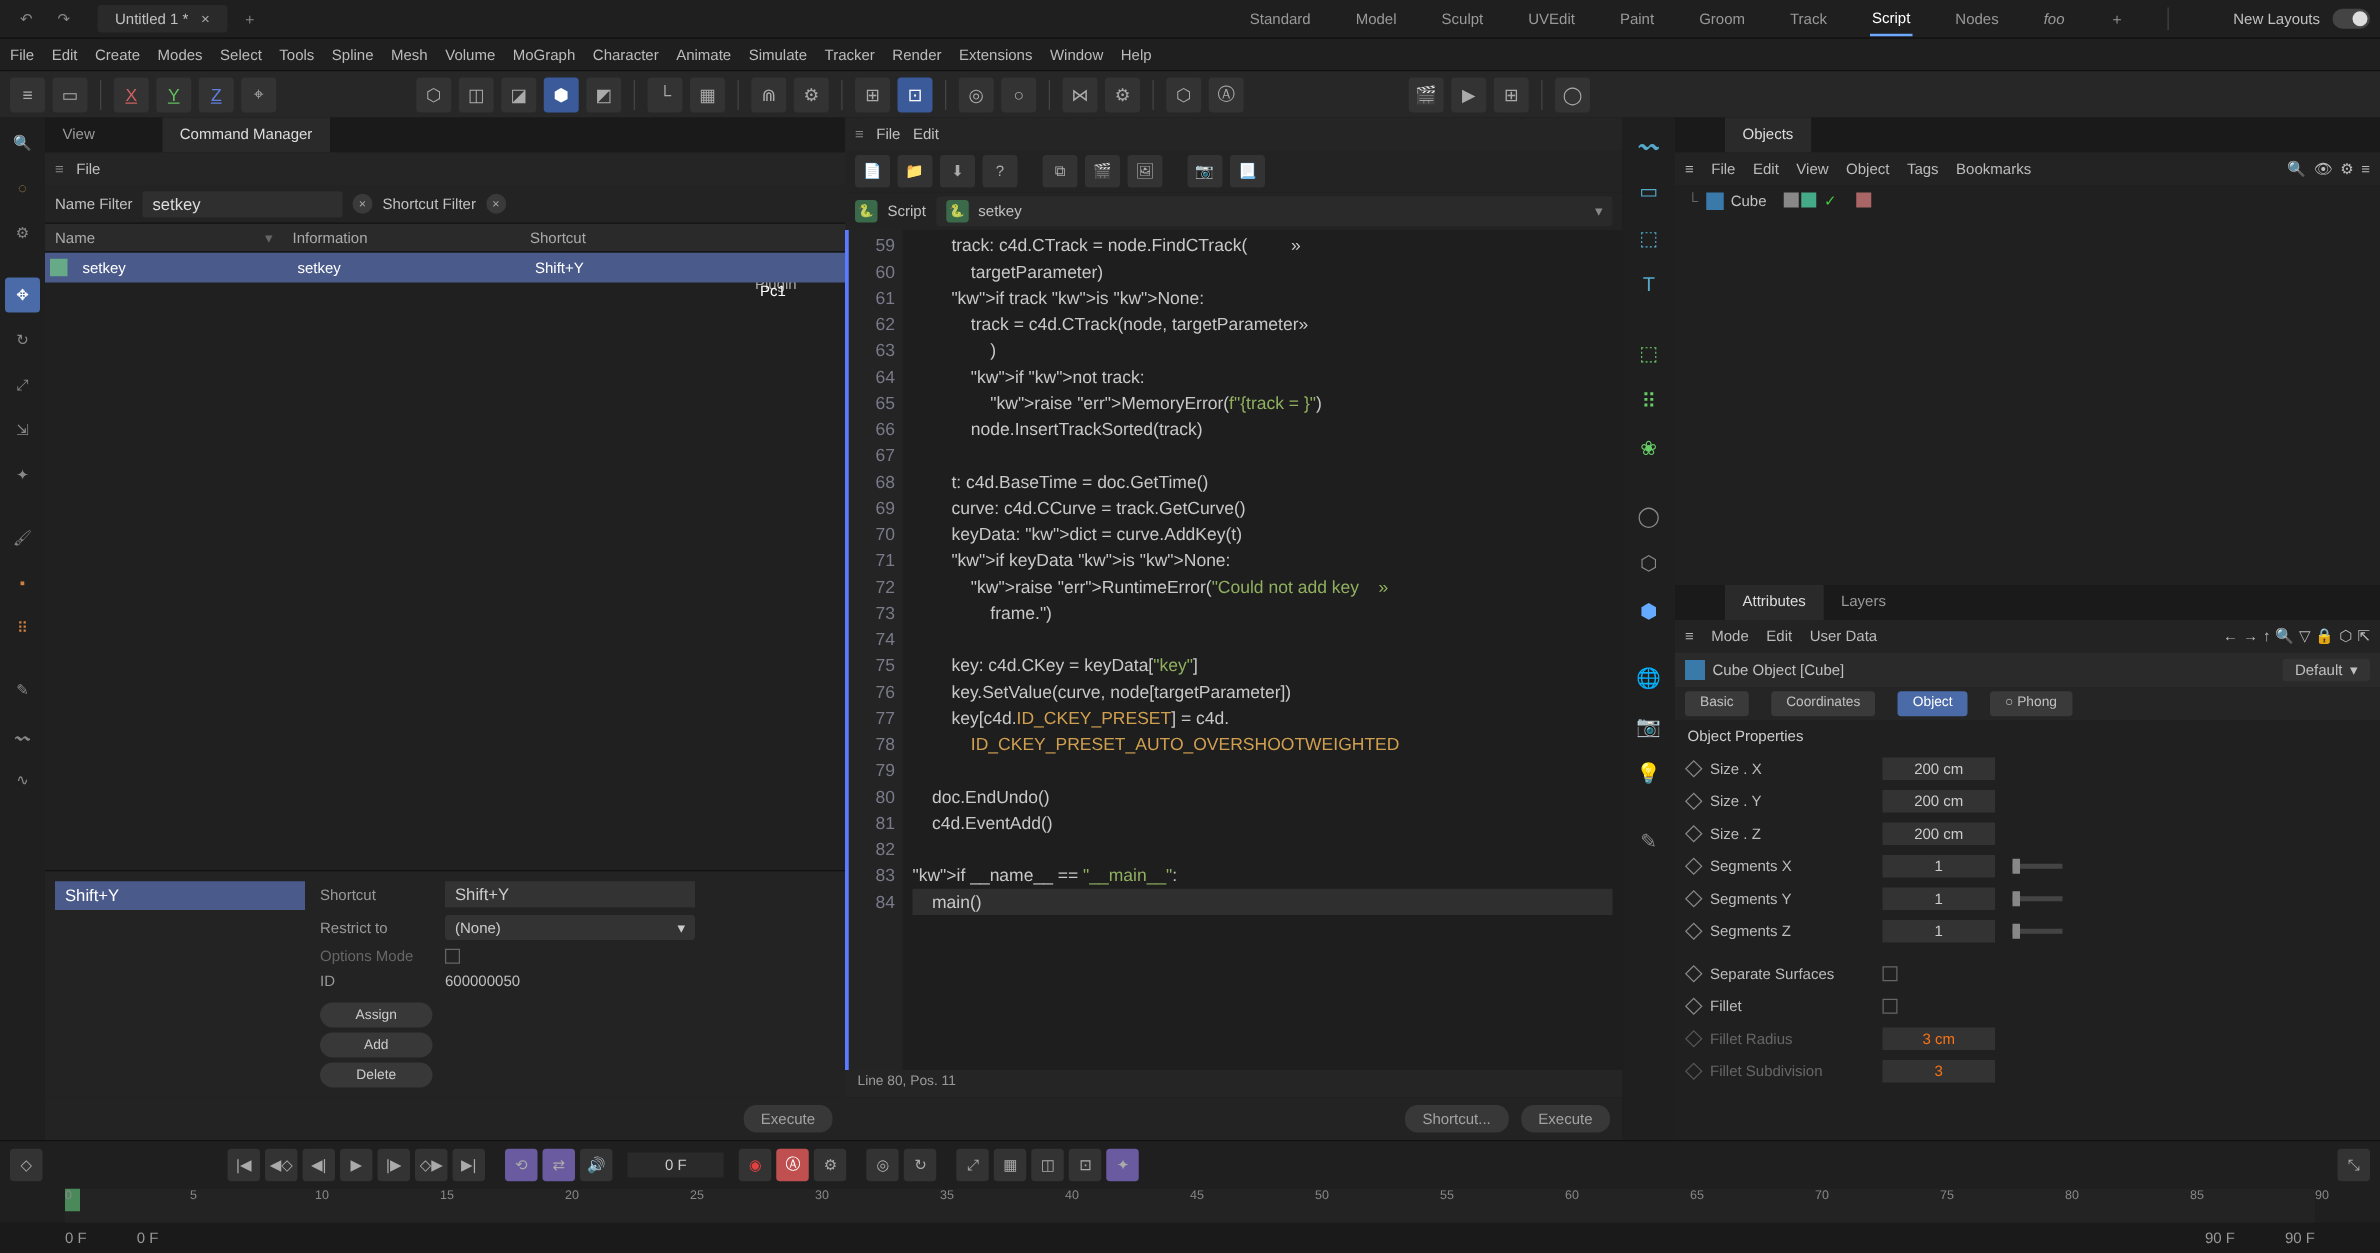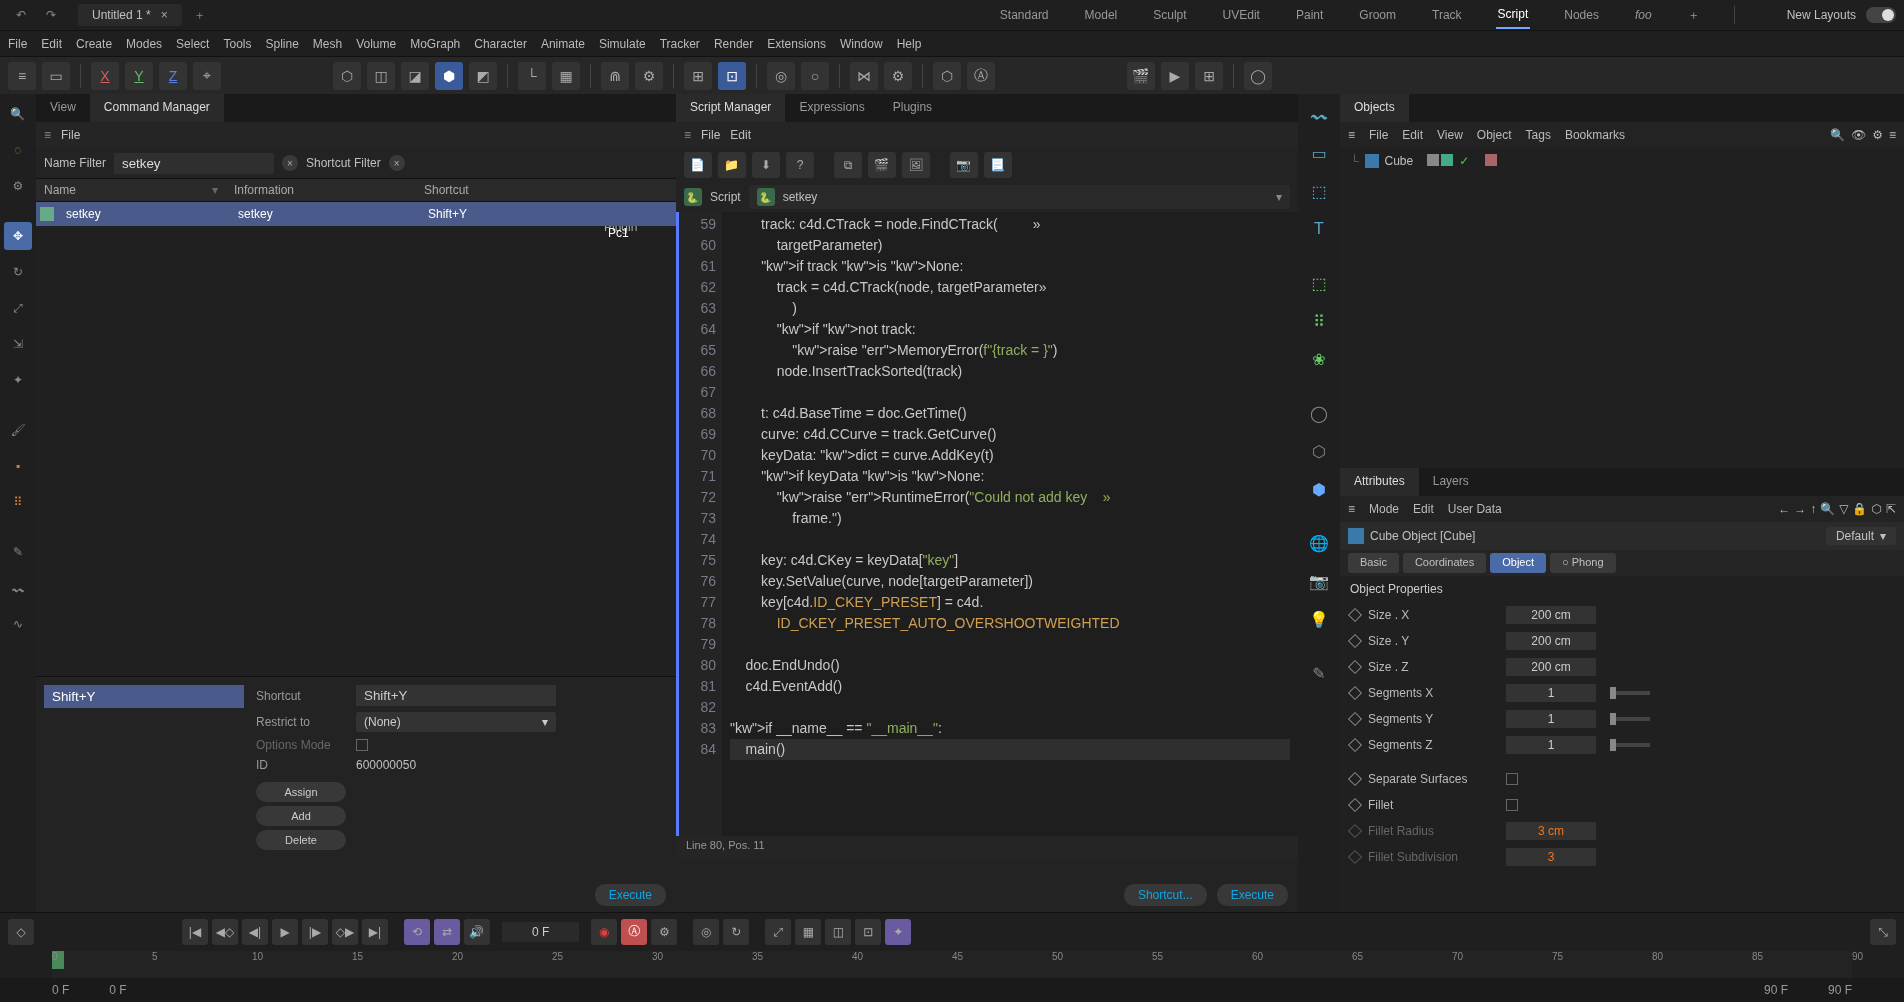--- a/index.html
+++ b/index.html
@@ -26,21 +26,21 @@
 .tool-sep { width: 1px; height: 24px; background: #444; margin: 0 4px; }
 
 .main-area { display: flex; height: calc(100% - 30px - 26px - 38px - 90px); }
 .left-icon-strip { width: 36px; background: #1f1f1f; display: flex; flex-direction: column; align-items: center; padding-top: 6px; gap: 8px; }
 .left-icon-strip .ic { width: 28px; height: 28px; display: flex; align-items: center; justify-content: center; color: #888; cursor: pointer; border-radius: 3px; }
 .left-icon-strip .ic.sel { background: #4a6aa8; color: #fff; }
 
 .left-panel { width: 640px; background: #202020; display: flex; flex-direction: column; }
 .panel-tabs { height: 28px; display: flex; background: #1a1a1a; }
 .panel-tab { padding: 6px 14px; cursor: pointer; color: #999; }
-.panel-tab.active { background: #2a2a2a; color: #ddd; }
+.panel-tab.active { background: #2a2a2a; color: #ddd; margin-left: 40px; }
 .panel-sub { height: 26px; display: flex; align-items: center; padding: 0 8px; gap: 10px; background: #252525; }
 .panel-sub .ham { color: #888; cursor: pointer; }
 .cmd-row { height: 34px; display: flex; align-items: center; padding: 0 8px; gap: 10px; background: #232323; }
 .chk { width: 12px; height: 12px; border: 1px solid #666; }
 .pill-btn { background: #383838; padding: 4px 12px; border-radius: 10px; cursor: pointer; color: #ccc; font-size: 11px; }
 .link { color: #bbb; cursor: pointer; }
 .filter-row { height: 30px; display: flex; align-items: center; padding: 0 8px; gap: 8px; background: #232323; }
 .filter-input { background: #2f2f2f; border: none; color: #ddd; padding: 3px 8px; width: 160px; border-radius: 2px; }
 .clr-x { width: 16px; height: 16px; background: #3a3a3a; border-radius: 50%; color: #aaa; display: flex; align-items: center; justify-content: center; cursor: pointer; font-size: 10px; }
 .table-head { height: 24px; display: flex; background: #2a2a2a; border-top: 1px solid #111; border-bottom: 1px solid #111; }
@@ -58,21 +58,21 @@
 .sc-left { width: 200px; }
 .sc-input { background: #4a5a8a; color: #fff; padding: 4px 8px; width: 100%; border: none; }
 .sc-right { flex: 1; display: flex; flex-direction: column; gap: 6px; }
 .sc-row { display: flex; align-items: center; gap: 10px; }
 .sc-row label { width: 90px; color: #999; }
 .sc-field { background: #333; padding: 3px 8px; width: 200px; color: #ccc; border: none; }
 .sc-select { background: #333; padding: 3px 8px; width: 200px; color: #ccc; border-radius: 3px; display: flex; justify-content: space-between; align-items: center; cursor: pointer; }
 .sc-btns { display: flex; flex-direction: column; gap: 4px; margin-top: 4px; width: 90px; }
 .sc-btns .pill-btn { text-align: center; }
 .exec-row { display: flex; justify-content: flex-end; padding: 6px 10px; background: #232323; }
-.exec-btn { background: #383838; padding: 4px 14px; border-radius: 10px; cursor: pointer; color: #0ea5e9; margin-top: 20px; }
+.exec-btn { background: #383838; padding: 4px 14px; border-radius: 10px; cursor: pointer; color: #a3a3a3; }
 
 .center-panel { width: 622px; background: #1e1e1e; display: flex; flex-direction: column; }
 .script-toolbar { height: 34px; display: flex; align-items: center; padding: 0 8px; gap: 6px; background: #232323; }
 .sc-tool { width: 28px; height: 26px; background: #333; border-radius: 3px; display: flex; align-items: center; justify-content: center; color: #aaa; cursor: pointer; }
 .script-select-row { height: 30px; display: flex; align-items: center; padding: 0 8px; gap: 8px; background: #232323; }
 .py-ic { width: 18px; height: 18px; background: #3a6a4a; border-radius: 3px; display: flex; align-items: center; justify-content: center; font-size: 10px; }
 .script-name-sel { flex: 1; background: #2a2a2a; padding: 3px 8px; display: flex; align-items: center; gap: 8px; border-radius: 3px; cursor: pointer; }
 .script-name-sel .arr { margin-left: auto; color: #888; }
 .code-area { flex: 1; display: flex; font-family: "Consolas", monospace; font-size: 14px; overflow: hidden; }
 .gutter { width: 46px; background: #242424; text-align: right; padding: 2px 6px; color: #7a7a8a; border-left: 3px solid #5a7aff; }
@@ -102,21 +102,21 @@
 .tree-tags { margin-left: 8px; display: flex; gap: 2px; }
 .tag-ic { width: 12px; height: 12px; }
 
 .attr-tabs { height: 28px; display: flex; background: #1a1a1a; }
 .attr-menubar { height: 26px; display: flex; align-items: center; padding: 0 8px; gap: 14px; background: #232323; }
 .attr-menubar span { color: #bbb; cursor: pointer; }
 .attr-tools { margin-left: auto; display: flex; gap: 4px; }
 .attr-head { height: 28px; display: flex; align-items: center; padding: 0 8px; background: #2a2a2a; }
 .attr-head .cube-ic2 { width: 16px; height: 16px; background: #3a7aaa; margin-right: 6px; }
 .attr-default { margin-left: auto; background: #333; padding: 2px 10px; border-radius: 3px; cursor: pointer; display: flex; align-items: center; gap: 6px; }
-.attr-sub-tabs { height: 26px; display: flex; gap: 4px; padding: 3px 8px; background: #252525; }
+.attr-sub-tabs { height: 26px; display: flex; gap: 18px; padding: 3px 8px; background: #252525; }
 .attr-sub-tab { padding: 3px 12px; background: #3a3a3a; border-radius: 3px; cursor: pointer; font-size: 11px; }
 .attr-sub-tab.active { background: #4a6aa8; color: #fff; }
 .attr-section { padding: 6px 10px; }
 .attr-section h4 { font-weight: normal; color: #ccc; margin-bottom: 6px; font-size: 12px; }
 .prop-row { display: flex; align-items: center; height: 26px; gap: 8px; }
 .prop-row .diamond { width: 10px; height: 10px; border: 1px solid #888; transform: rotate(45deg); cursor: pointer; }
 .prop-row .diamond.off { border-color: #555; }
 .prop-row label { width: 130px; color: #bbb; }
 .prop-row label.dis { color: #666; }
 .prop-val { width: 90px; background: #333; text-align: center; padding: 2px; color: #ccc; }
@@ -313,25 +313,20 @@
           <span class="pill-btn">Delete</span>
         </div>
       </div>
     </div>
     <div class="exec-row">
       <span class="exec-btn">Execute</span>
     </div>
   </div>
 
   <div class="center-panel">
-    <div class="panel-tabs">
-      <div class="panel-tab active">Script Manager</div>
-      <div class="panel-tab">Expressions</div>
-      <div class="panel-tab">Plugins</div>
-    </div>
     <div class="panel-sub">
       <span class="ham">≡</span>
       <span>File</span>
       <span>Edit</span>
     </div>
     <div class="script-toolbar">
       <span class="sc-tool">📄</span>
       <span class="sc-tool">📁</span>
       <span class="sc-tool">⬇</span>
       <span class="sc-tool">?</span>

